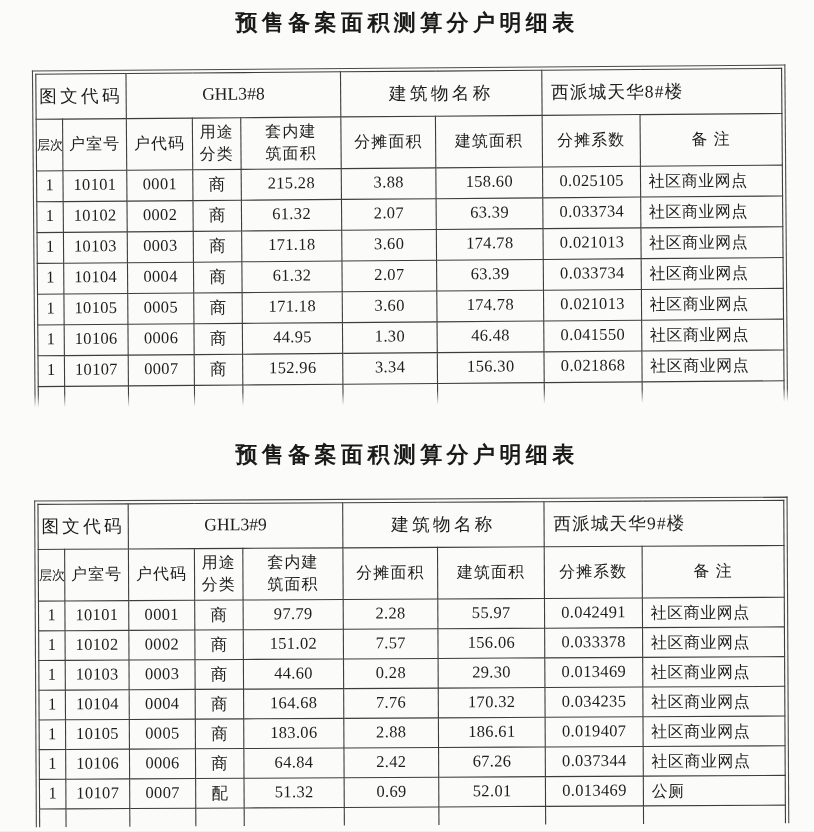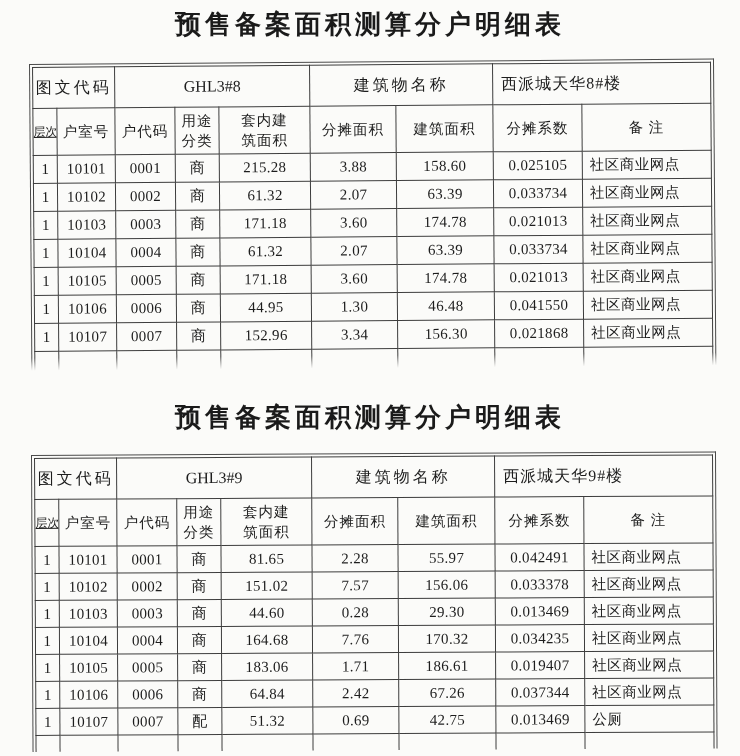--- a/index.html
+++ b/index.html
@@ -4,21 +4,21 @@
 <style>
   html,body { margin:0; padding:0; background:#e8e8e6; }
   .page {
     position:relative; width:740px; height:756px; overflow:hidden;
     background:#fbfbf9;
     font-family:"Liberation Serif","DejaVu Serif",serif;
     color:#1d1d1d; margin:0 auto;
   }
   .doc-title {
     position:absolute; left:0; width:100%; text-align:center; margin:0;
-    font-size:26px; font-weight:600; letter-spacing:4px; color:#1a1a1a;
+    font-size:20px; font-weight:600; letter-spacing:4px; color:#1a1a1a;
   }
   .title-1 { top:7px; }
   .title-2 { top:400px; }
 
   .table-wrap {
     position:absolute;
     border:1.5px solid #4a4a4a; border-bottom:none;
     padding:2px 2px 0 2px;
   }
   .t1 { left:29px; top:64px;  width:679px; transform:rotate(-0.45deg); transform-origin:0 0; }
@@ -41,21 +41,21 @@
   col.c9{width:auto}
 
   .meta-row td { height:40px; font-size:16px; }
   .meta-row .meta-label { letter-spacing:3px; }
   .meta-row .building-value { text-align:left; padding-left:8px; letter-spacing:1px; }
 
   .head-row th {
     height:46px; font-size:14.5px; line-height:1.4;
     white-space:pre-line; letter-spacing:1px;
   }
-  .head-row th:first-child { font-size:12px; letter-spacing:0; white-space:nowrap; padding:0;text-decoration:underline; }
+  .head-row th:first-child { font-size:12px; letter-spacing:0; white-space:nowrap; padding:0; }
 
   .data-body td { height:27px; font-size:15px; letter-spacing:0.3px; }
   .t2 .data-body td { height:26px; }
   .data-body td:nth-child(9) { text-align:left; padding-left:7px; font-size:14.5px; letter-spacing:0.5px; }
 
   .tail td { height:20px; border-bottom:none; }
   .t2 .tail td { height:16px; }
 </style>
 </head>
 <body>
@@ -228,21 +228,21 @@
             <th>分摊系数</th>
             <th>备 注</th>
           </tr>
       </tbody>
       <tbody class="data-body">
           <tr>
             <td>1</td>
             <td>10101</td>
             <td>0001</td>
             <td>商</td>
-            <td>81.65</td>
+            <td>97.79</td>
             <td>2.28</td>
             <td>55.97</td>
             <td>0.042491</td>
             <td>社区商业网点</td>
           </tr>
           <tr>
             <td>1</td>
             <td>10102</td>
             <td>0002</td>
             <td>商</td>
@@ -273,21 +273,21 @@
             <td>170.32</td>
             <td>0.034235</td>
             <td>社区商业网点</td>
           </tr>
           <tr>
             <td>1</td>
             <td>10105</td>
             <td>0005</td>
             <td>商</td>
             <td>183.06</td>
-            <td>1.71</td>
+            <td>2.88</td>
             <td>186.61</td>
             <td>0.019407</td>
             <td>社区商业网点</td>
           </tr>
           <tr>
             <td>1</td>
             <td>10106</td>
             <td>0006</td>
             <td>商</td>
             <td>64.84</td>
@@ -296,21 +296,21 @@
             <td>0.037344</td>
             <td>社区商业网点</td>
           </tr>
           <tr>
             <td>1</td>
             <td>10107</td>
             <td>0007</td>
             <td>配</td>
             <td>51.32</td>
             <td>0.69</td>
-            <td>42.75</td>
+            <td>52.01</td>
             <td>0.013469</td>
             <td>公厕</td>
           </tr>
         </tbody>
       <tbody class="tail">
         <tr>
           <td></td>
             <td></td>
           <td></td>
             <td></td>

